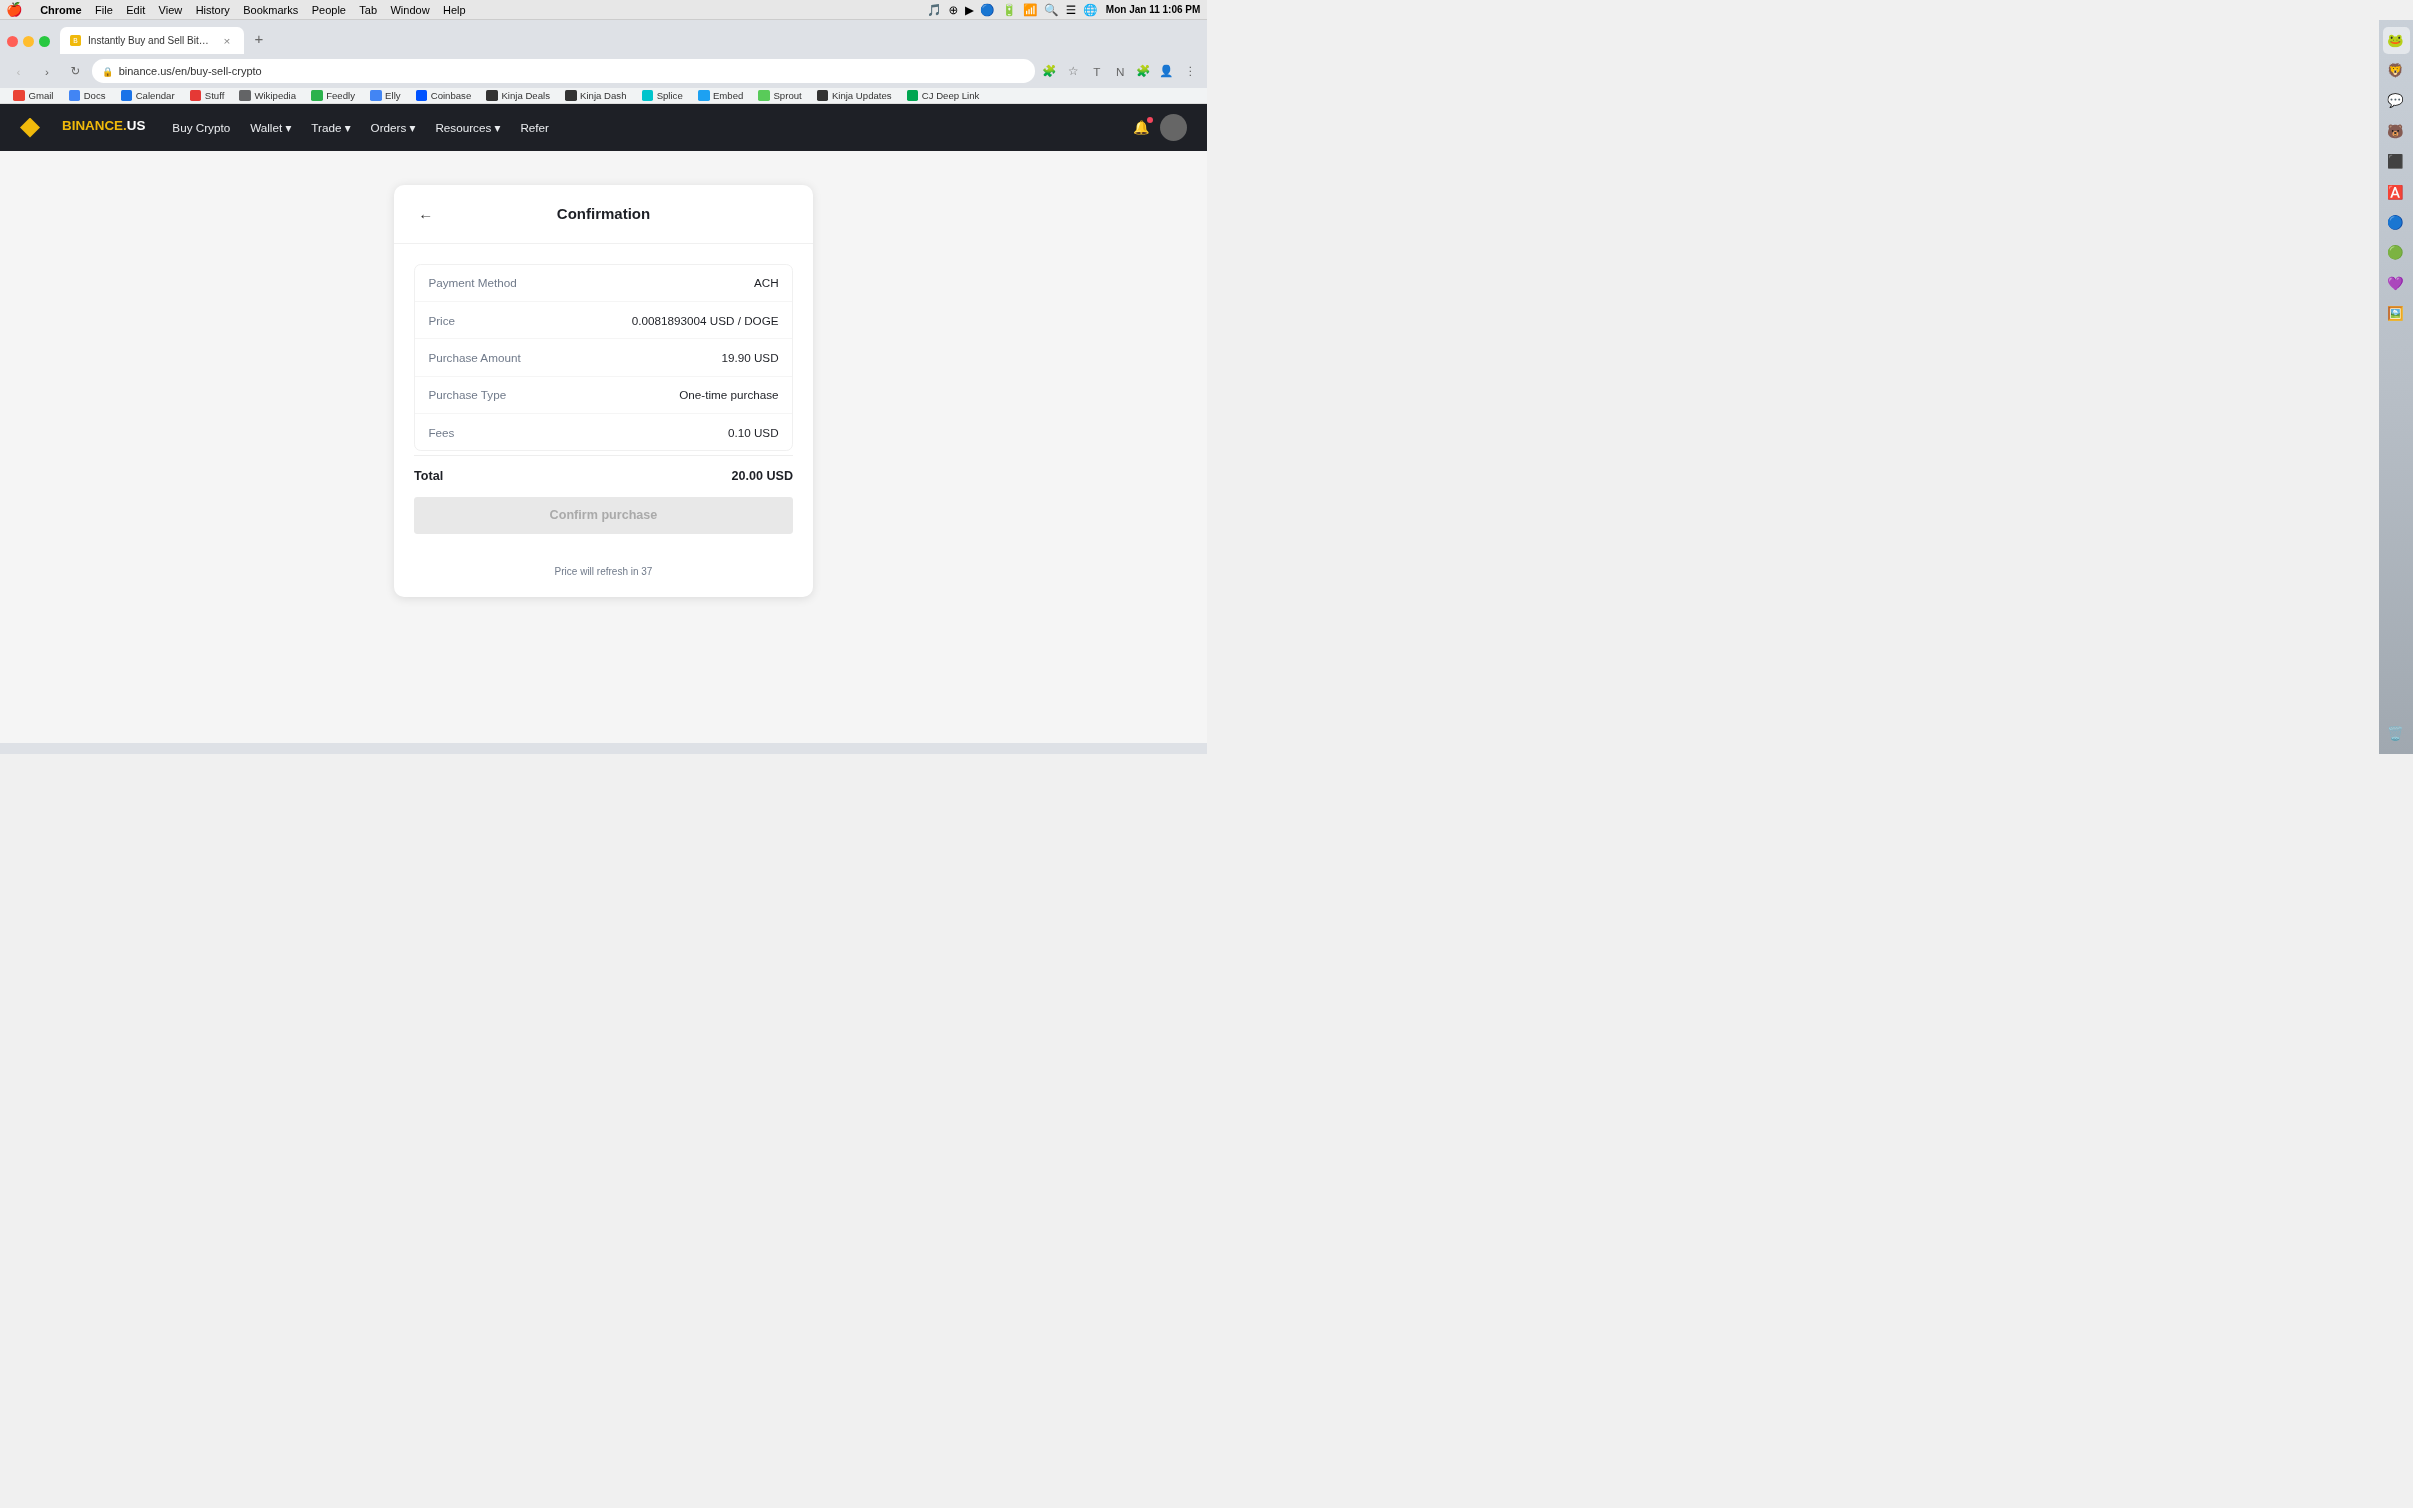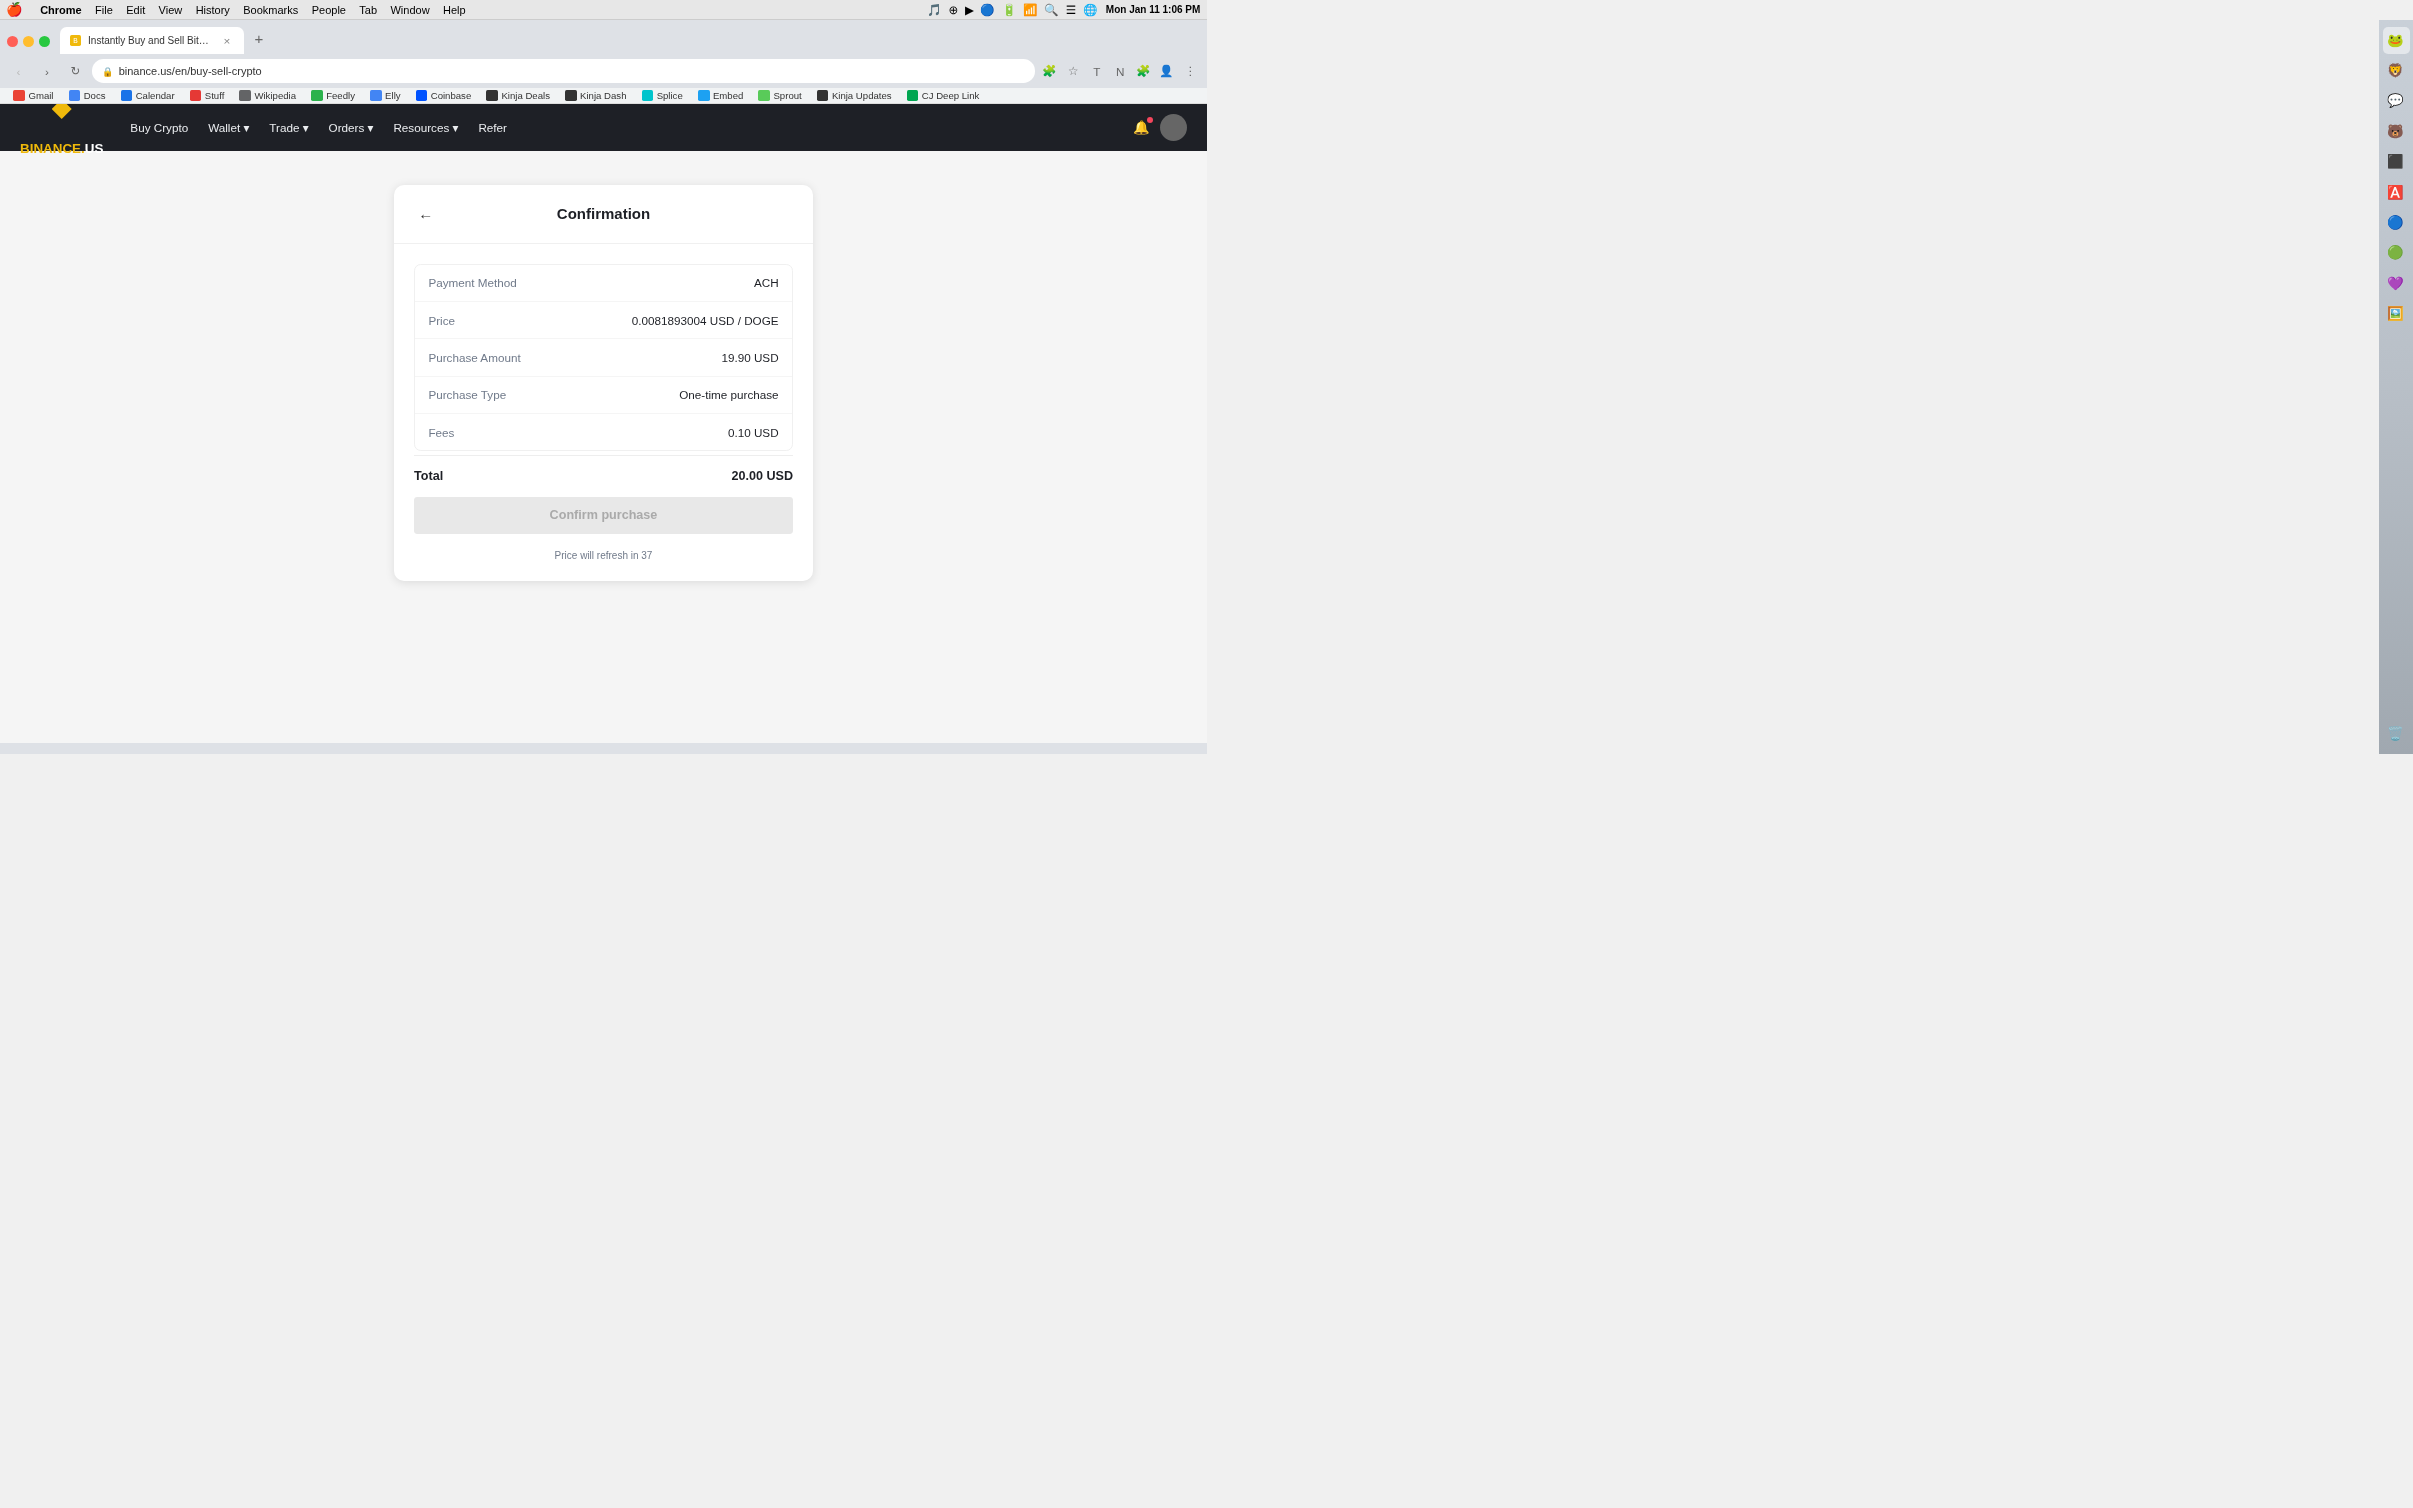--- a/index.html
+++ b/index.html
@@ -155,26 +155,24 @@
       background: #1e2026;
       height: 47px;
       display: flex;
       align-items: center;
       padding: 0 20px;
       gap: 27px;
       flex-shrink: 0;
     }
     .binance-logo {
       display: flex;
-      align-items: center;
       gap: 22px;
       color: white;
       font-weight: 700;
       font-size: 13.4px;
-      flex-direction: column;
     }
     .logo-icon {
       width: 20px; height: 20px;
       background: #f0b90b;
       clip-path: polygon(50% 0%, 100% 50%, 50% 100%, 0% 50%);
     }
     .nav-items { display: flex; align-items: center; gap: 20px; flex: 1; }
     .nav-item {
       color: #eaecef;
       font-size: 11.7px;
@@ -323,21 +321,21 @@
     .confirm-btn {
       width: 100%;
       height: 37px;
       background: #e8e8e8;
       color: #aaa;
       border: none;
       border-radius: 3.4px;
       font-size: 12.6px;
       font-weight: 600;
       cursor: not-allowed;
-      margin-bottom: 10px;
+      margin-bottom: 26px;
     }
 
     .refresh-text {
       text-align: center;
       font-size: 10px;
       color: #707a8a;
       margin-top: 6.7px;
     }
 
     

